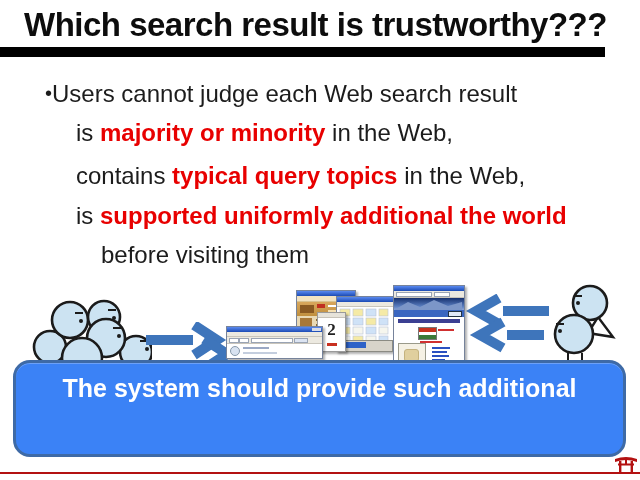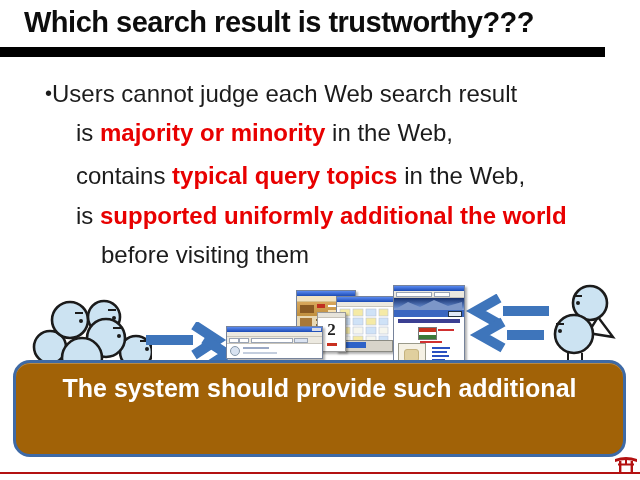--- a/index.html
+++ b/index.html
@@ -3,21 +3,21 @@
 <meta charset="utf-8">
 <style>
   html,body{margin:0;padding:0;background:#888;}
   #slide{
     position:relative;width:640px;height:480px;background:#ffffff;overflow:hidden;
     font-family:"Liberation Sans", sans-serif;
   }
   
   .title{
     position:absolute;left:24px;top:6px;margin:0;
-    font-size:29px;font-weight:bold;color:#0d0d0d;letter-spacing:-0.5px;white-space:nowrap;
+    font-size:33px;font-weight:bold;color:#0d0d0d;letter-spacing:-0.5px;white-space:nowrap;
   }
   .title-rule{position:absolute;left:0;top:47px;width:605px;height:10px;background:#000;}
   
   .bline{position:absolute;font-size:24px;color:#1c1c1c;white-space:nowrap;}
   .bline .em{color:#e80000;font-weight:bold;}
   .l1{left:30px;top:80px;text-align:right;}
   .l1 .bullet{display:inline-block;width:22px;font-size:20px;vertical-align:2px;}
   .l2{left:76px;top:119px;}
   .l3{left:76px;top:162px;}
   .l4{left:76px;top:202px;}
@@ -67,21 +67,21 @@
   
   .winD{left:226px;top:326px;width:95px;height:31px;z-index:6;}
   .winD .dtb{height:5px;background:linear-gradient(#5a8af0,#1c4bb4);position:relative;}
   .winD .dbtn{position:absolute;right:1px;top:1px;width:9px;height:3px;background:#d8dce8;}
   .winD .dcontent{position:relative;height:13px;background:#fff;}
   .winD .dicon{position:absolute;left:3px;top:2px;width:8px;height:8px;border-radius:50%;
                background:#d8e2f0;border:1px solid #8899aa;}
   
   .callout{
     position:absolute;left:13px;top:360px;width:613px;height:97px;box-sizing:border-box;
-    background:#a16207;border:3px solid #3e6aa6;border-radius:17px;z-index:20;
+    background:#3b82f6;border:3px solid #3e6aa6;border-radius:17px;z-index:20;
     box-shadow:inset 0 1px 0 rgba(255,255,255,.25);
   }
   .callout .ctext{
     margin-top:8px;text-align:center;color:#fff;font-size:25px;font-weight:bold;line-height:35px;
   }
   
   .footrule{position:absolute;left:0;top:472px;width:640px;height:2px;background:#b31111;z-index:30;}
   .torii{position:absolute;left:614px;top:455px;z-index:31;}
   svg{display:block;}
 </style>

